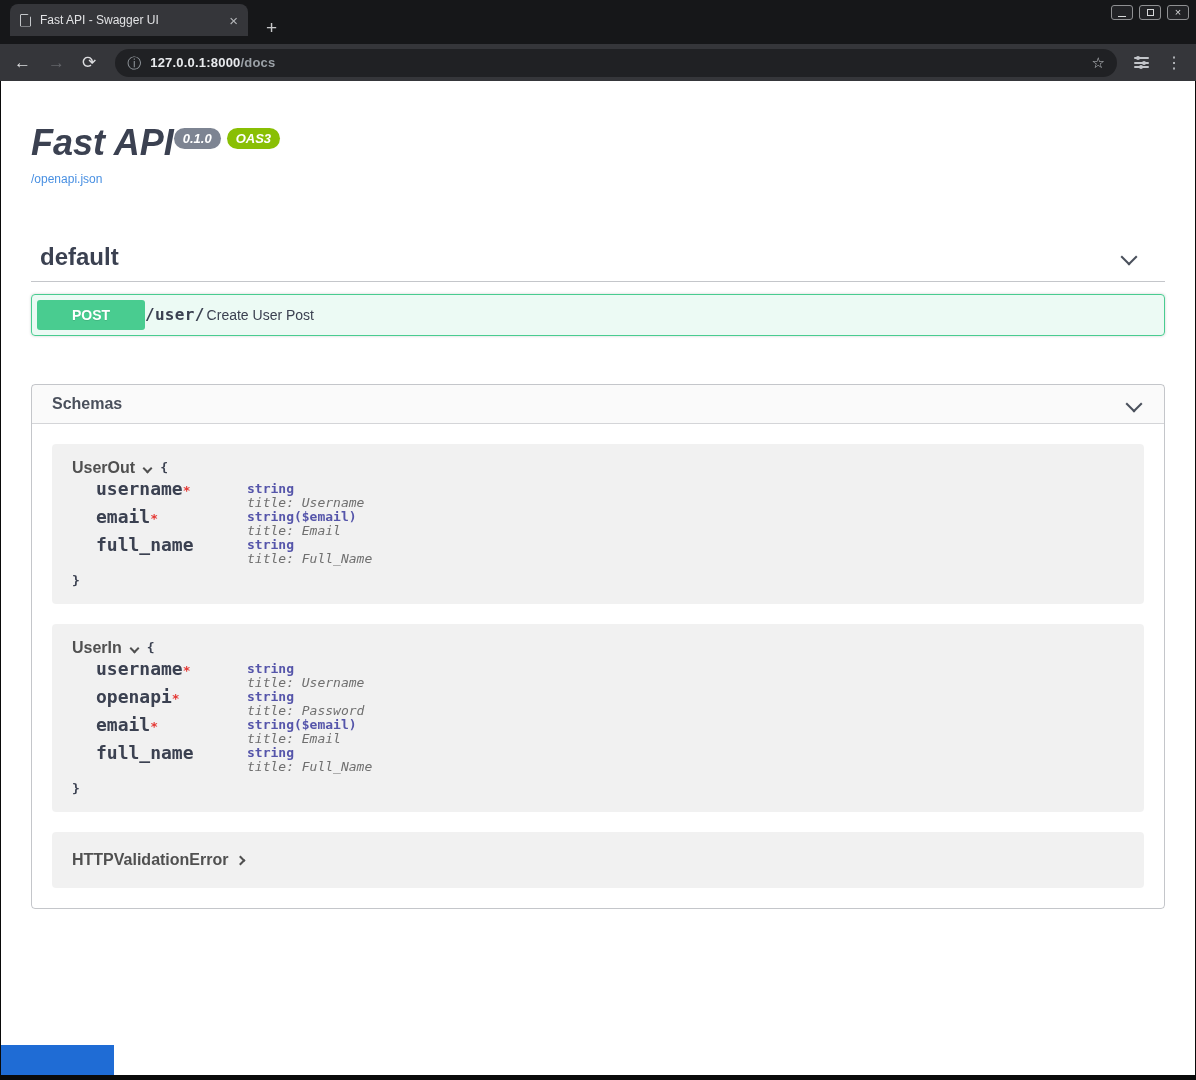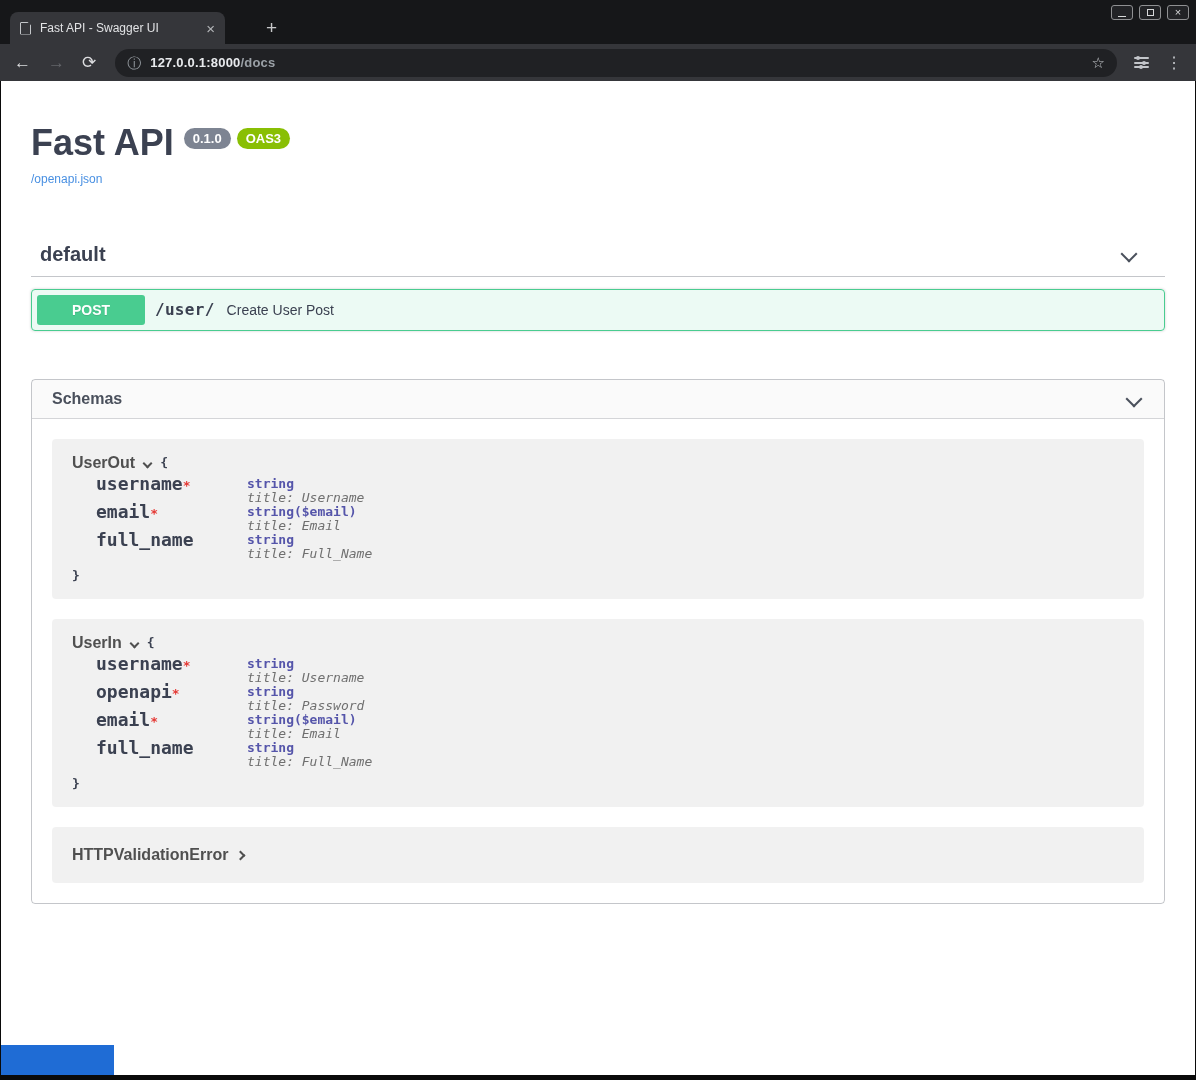--- a/index.html
+++ b/index.html
@@ -7,21 +7,21 @@
   body{background:#000;font-family:"Liberation Sans",sans-serif;overflow:hidden;}
   .window{position:relative;width:1196px;height:1080px;background:#0a0a0a;}
 
   
   .tabstrip{position:relative;height:44px;background:#161719;}
   .win-controls{position:absolute;top:5px;right:7px;display:flex;gap:6px;}
   .win-btn{width:22px;height:15px;border:1px solid #8f9092;border-radius:3px;background:#222326;
            color:#d8d9da;font-size:11px;line-height:11px;display:flex;align-items:center;justify-content:center;cursor:default;}
   .glyph-min{display:block;width:8px;height:0;border-top:1px solid #d8d9da;margin-top:7px;}
   .glyph-max{display:block;width:7px;height:7px;border:1px solid #d8d9da;}
-  .tab{position:absolute;left:10px;bottom:0;width:215px;height:32px;background:#35363a;
+  .tab{position:absolute;left:10px;bottom:8px;width:238px;height:32px;background:#35363a;
        border-radius:8px 8px 0 0;display:flex;align-items:center;padding:0 10px;gap:9px;cursor:default;}
   .doc-icon{width:11px;height:13px;border:1px solid #c3c6c9;border-radius:1px;flex:none;
             clip-path:polygon(0 0,64% 0,100% 28%,100% 100%,0 100%);}
   .tab-title{flex:1;color:#e2e3e5;font-size:12px;white-space:nowrap;overflow:hidden;}
   .tab-close{color:#b4b6b9;font-size:15px;line-height:1;cursor:pointer;}
   .new-tab{position:absolute;left:260px;bottom:5px;color:#c6c7c9;font-size:19px;line-height:1;padding:2px 6px;cursor:pointer;}
 
   .toolbar{height:37px;background:#35363a;display:flex;align-items:center;padding:0 14px;gap:17px;}
   .nav-icon{color:#dddee0;font-size:17px;line-height:1;cursor:pointer;}
   .nav-icon.disabled{color:#64666a;}
@@ -35,42 +35,42 @@
   .tune-icon i{display:block;height:2px;background:#c3c6ca;margin:2.5px 0;border-radius:1px;position:relative;}
   .tune-icon i::after{content:"";position:absolute;top:-1px;width:4px;height:4px;border-radius:50%;background:#c3c6ca;}
   .tune-icon i:nth-child(1)::after{left:2px;}
   .tune-icon i:nth-child(2)::after{left:8px;}
   .tune-icon i:nth-child(3)::after{left:5px;}
   .menu-icon{color:#c3c6ca;font-size:16px;line-height:1;cursor:pointer;}
 
   
   .page{position:absolute;top:81px;left:1px;right:1px;bottom:5px;background:#fff;overflow:hidden;}
   .swagger{padding:42px 30px 0;color:#3b4151;}
-  .title-row{display:flex;align-items:flex-start;gap:10px;}
+  .title-row{display:flex;align-items:flex-start;font-style:italic;}
   .api-title{font-size:36px;font-weight:bold;color:#3b4151;line-height:1.1;}
   .badges{display:flex;gap:6px;margin-top:5px;}
   .badge{font-size:13px;font-weight:bold;color:#fff;padding:3px 9px;border-radius:14px;}
   .badge.version{background:#7d8492;}
   .badge.oas{background:#89bf04;}
   .spec-link{display:inline-block;margin-top:9px;font-size:12px;color:#4990e2;text-decoration:none;cursor:pointer;}
 
   .tag-section{margin-top:52px;}
   .tag-header{display:flex;align-items:center;justify-content:space-between;
               padding:4px 20px 10px 9px;border-bottom:1px solid rgba(59,65,81,.3);cursor:pointer;}
-  .tag-title{font-size:20px;font-weight:600;color:#3b4151;}
+  .tag-title{font-size:24px;font-weight:600;color:#3b4151;}
 
   .chev{display:inline-block;border-right:2px solid #4a505c;border-bottom:2px solid #4a505c;flex:none;}
   .chev.big{width:12px;height:12px;margin-right:10px;}
   .chev.down{transform:rotate(45deg);}
   .chev.right{transform:rotate(-45deg);}
   .chev.small{width:7px;height:7px;border-color:#505050;}
 
   .opblock{margin-top:12px;border:1px solid #49cc90;border-radius:4px;background:rgba(73,204,144,.1);
            box-shadow:0 0 3px rgba(0,0,0,.19);}
-  .opblock-summary{display:flex;align-items:center;padding:5px;gap:10px;cursor:pointer;}
+  .opblock-summary{display:flex;align-items:center;padding:5px;cursor:pointer;}
   .method-badge{flex:none;width:108px;text-align:center;padding:7px 0;background:#49cc90;border-radius:3px;
                 color:#fff;font-size:14px;font-weight:bold;text-shadow:0 1px 0 rgba(0,0,0,.1);}
   .endpoint-path{font-family:"DejaVu Sans Mono",monospace;font-size:16px;font-weight:bold;color:#3b4151;letter-spacing:.3px;}
   .endpoint-summary{font-size:14px;color:#3b4151;margin-left:2px;}
 
   .models{margin-top:48px;border:1px solid rgba(59,65,81,.3);border-radius:4px;}
   .models-header{display:flex;align-items:center;justify-content:space-between;
                  padding:10px 14px 10px 20px;background:rgba(0,0,0,.02);
                  border-bottom:1px solid rgba(59,65,81,.2);cursor:pointer;}
   .models-title{font-size:16px;font-weight:bold;color:#4a505c;}

